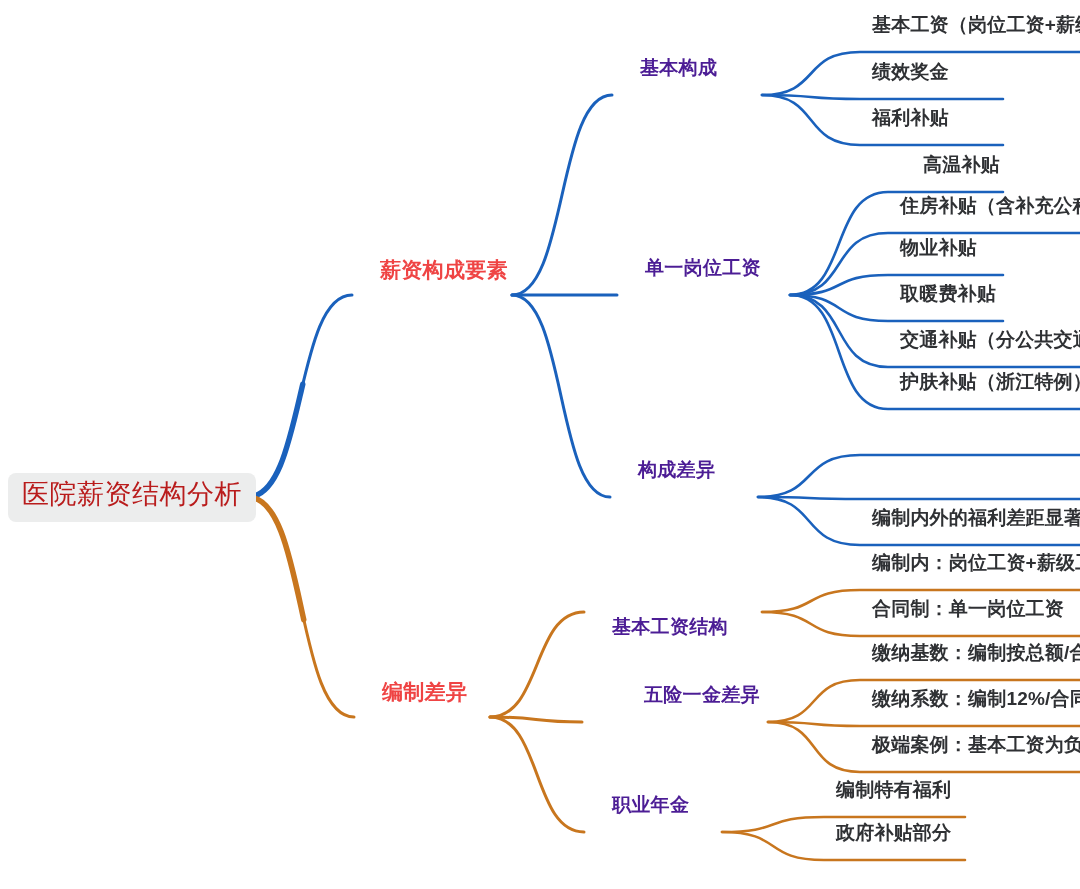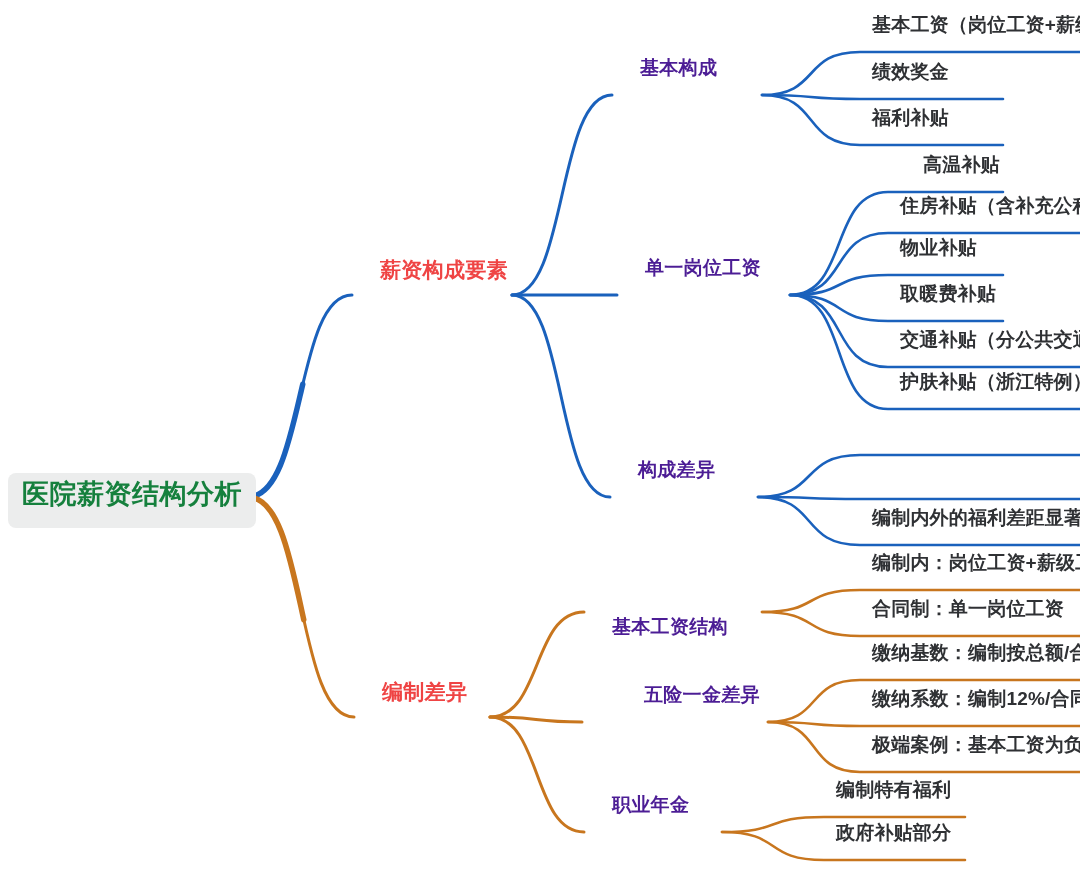--- a/index.html
+++ b/index.html
@@ -28,24 +28,24 @@
   }
   .node {
     position: absolute;
     white-space: nowrap;
     color: #26282b;
     line-height: 1.1;
   }
   .node-root {
     background: #eceded;
     border-radius: 8px;
-    padding: 7px 14px 18px 14px;
+    padding: 7px 14px 12px 14px;
     font-size: 27px;
-    font-weight: bold;
-    color: #15803d;
+    font-weight: normal;
+    color: #b91c1c;
     letter-spacing: 0.5px;
   }
   .node-l1 {
     font-size: 21px;
     font-weight: bold;
     color: #ef4444;
     letter-spacing: 0.3px;
   }
   .node-l2 {
     font-size: 19px;

